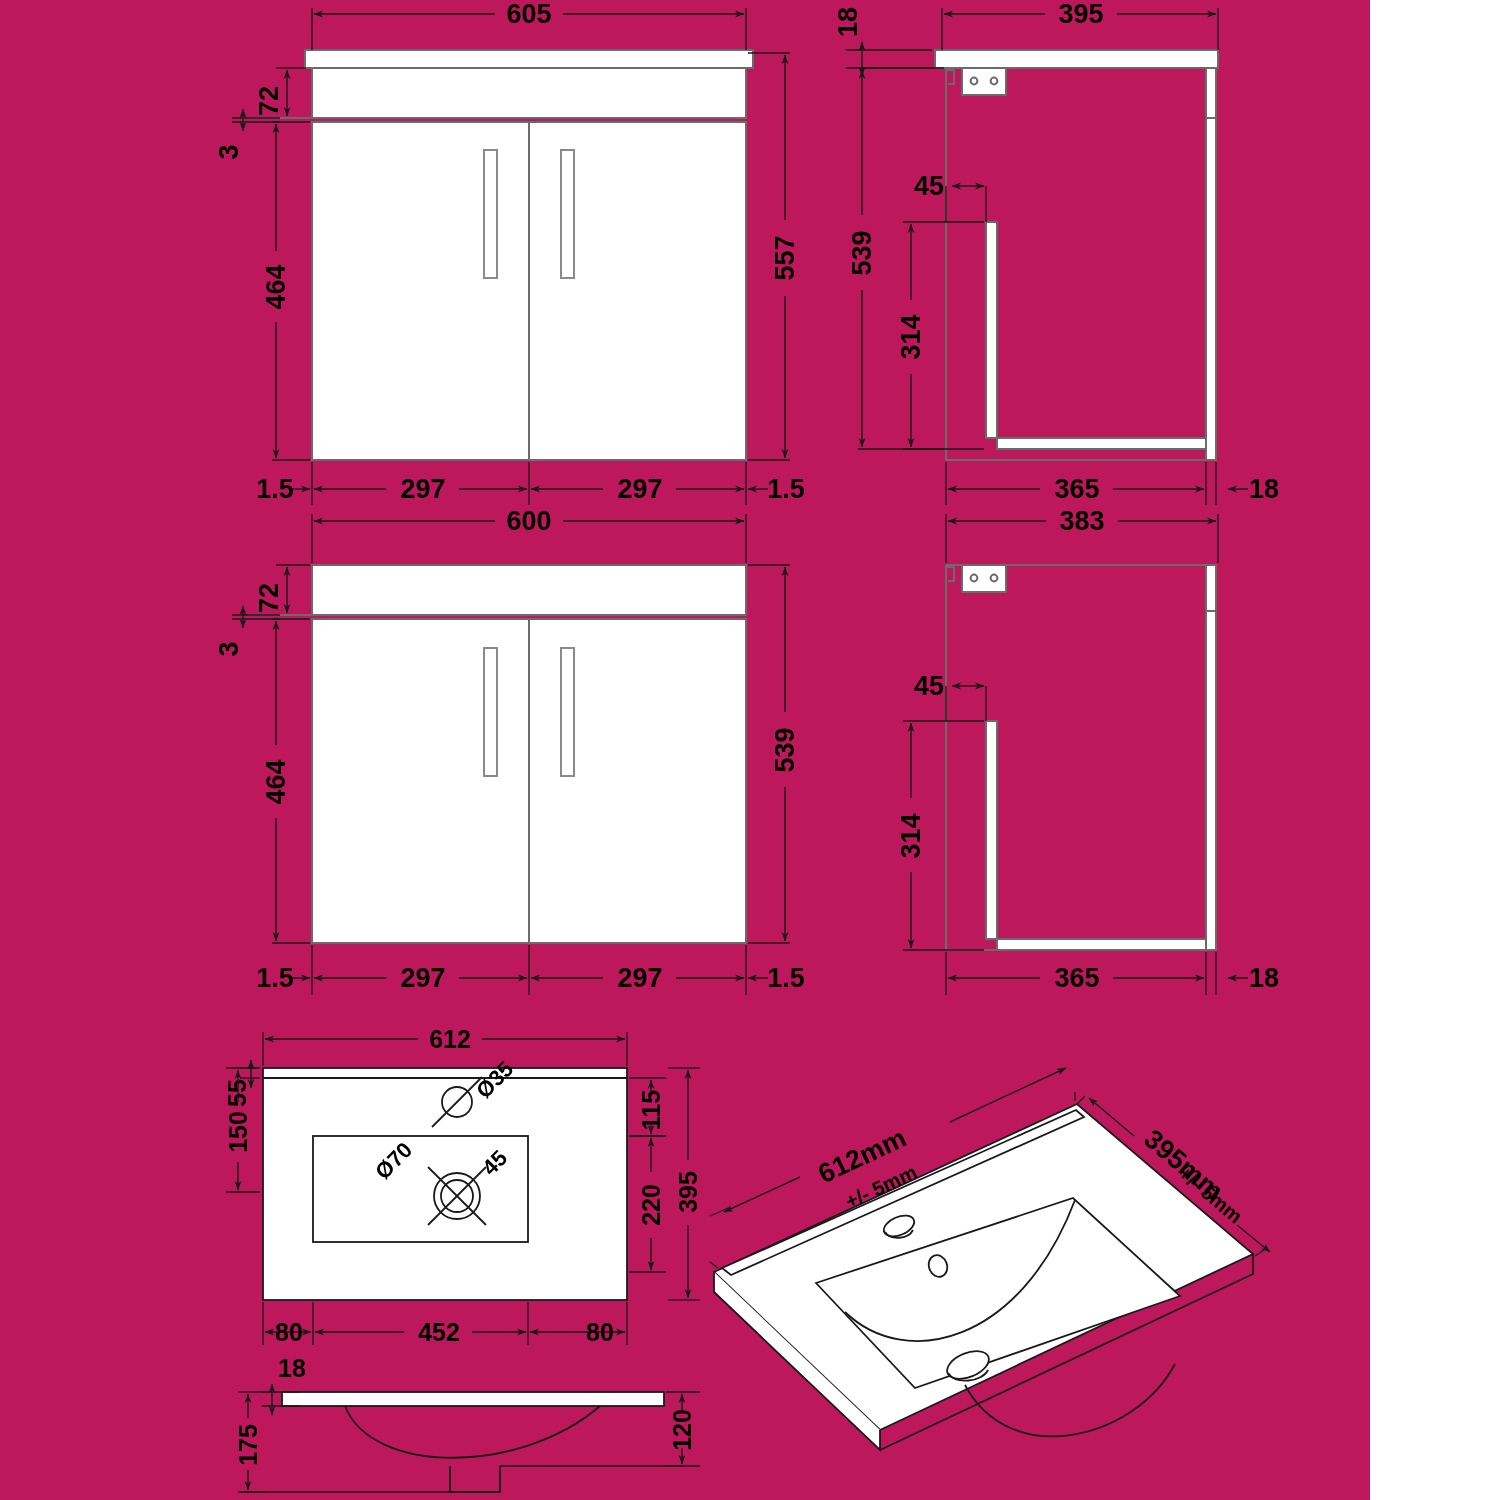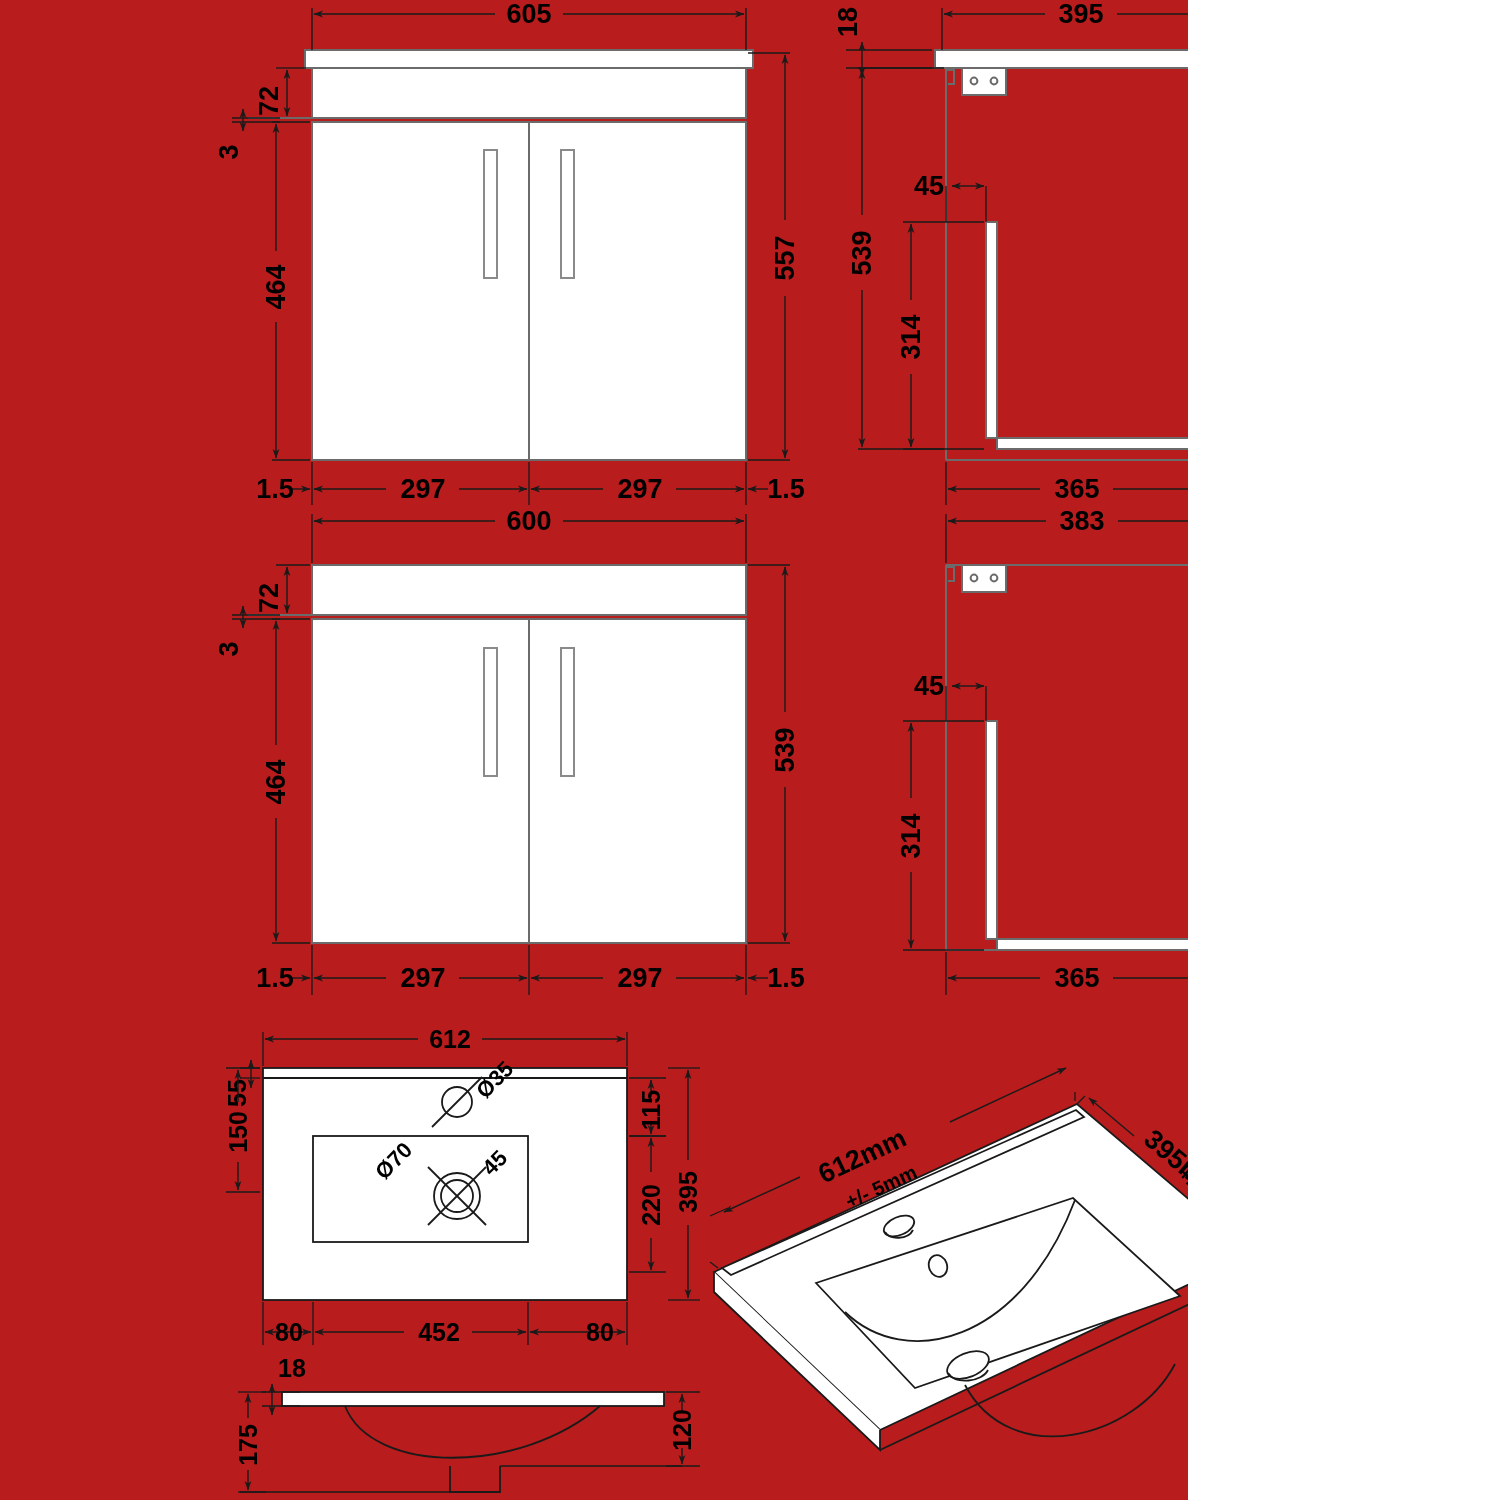--- a/index.html
+++ b/index.html
@@ -1,17 +1,17 @@
 <!DOCTYPE html>
 <html><head>
 <meta charset="utf-8">
 <style>
   html,body{margin:0;padding:0;background:#ffffff;}
   body{width:1500px;height:1500px;font-family:"Liberation Sans",sans-serif;}
-  #sheet{position:relative;width:1188px;height:1500px;overflow:hidden;background:#b91c1c;}
+  #sheet{position:relative;width:1370px;height:1500px;overflow:hidden;background:#be185d;}
   svg{display:block;}
   .dimtext{font-family:"Liberation Sans",sans-serif;font-weight:bold;fill:#000;}
 </style>
 </head>
 <body>
 
 <div id="sheet">
 <svg width="1500" height="1500" viewBox="0 0 1500 1500" xmlns="http://www.w3.org/2000/svg">
   <defs>
     <marker id="ar" markerWidth="10" markerHeight="8" refX="9" refY="4" orient="auto" markerUnits="userSpaceOnUse">

